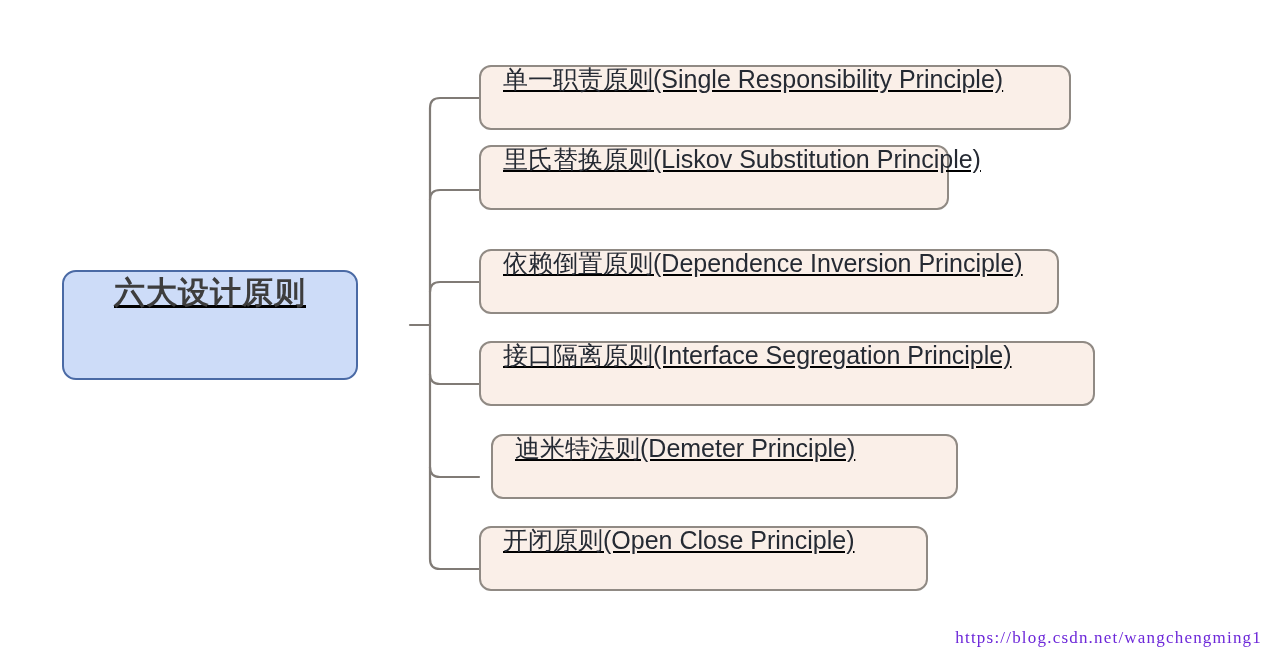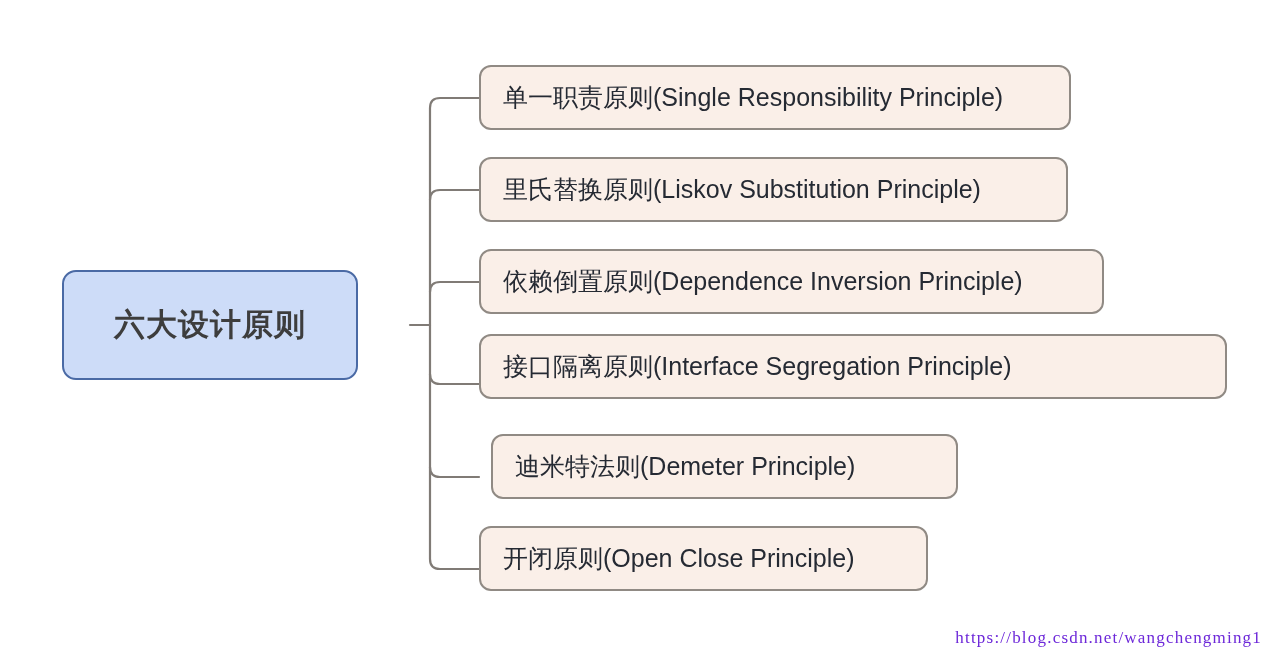--- a/index.html
+++ b/index.html
@@ -23,22 +23,23 @@
     left: 0;
     top: 0;
     width: 1286px;
     height: 668px;
     pointer-events: none;
   }
   .node {
     position: absolute;
     box-sizing: border-box;
     display: flex;
-    align-items: center;
+    align-items: flex-start;
     border-radius: 12px;
+    text-decoration: underline;
   }
   .root-node {
     left: 62px;
     top: 270px;
     width: 296px;
     height: 110px;
     background: #cddcf8;
     border: 2px solid #4a6aa5;
     border-radius: 14px;
     justify-content: center;
@@ -93,29 +94,29 @@
   </svg>
 
   <div class="node root-node">
     <span class="root-label">六大设计原则</span>
   </div>
 
   <div class="node branch-node" style="left:479px; top:65px; width:592px;">
     <span class="branch-label">单一职责原则(Single Responsibility Principle)</span>
   </div>
 
-  <div class="node branch-node" style="left:479px; top:157px; width:589px;">
+  <div class="node branch-node" style="left:479px; top:145px; width:470px;">
     <span class="branch-label">里氏替换原则(Liskov Substitution Principle)</span>
   </div>
 
-  <div class="node branch-node" style="left:479px; top:249px; width:625px;">
+  <div class="node branch-node" style="left:479px; top:249px; width:580px;">
     <span class="branch-label">依赖倒置原则(Dependence Inversion Principle)</span>
   </div>
 
-  <div class="node branch-node" style="left:479px; top:334px; width:748px;">
+  <div class="node branch-node" style="left:479px; top:341px; width:616px;">
     <span class="branch-label">接口隔离原则(Interface Segregation Principle)</span>
   </div>
 
   <div class="node branch-node" style="left:491px; top:434px; width:467px;">
     <span class="branch-label">迪米特法则(Demeter Principle)</span>
   </div>
 
   <div class="node branch-node" style="left:479px; top:526px; width:449px;">
     <span class="branch-label">开闭原则(Open Close Principle)</span>
   </div>

